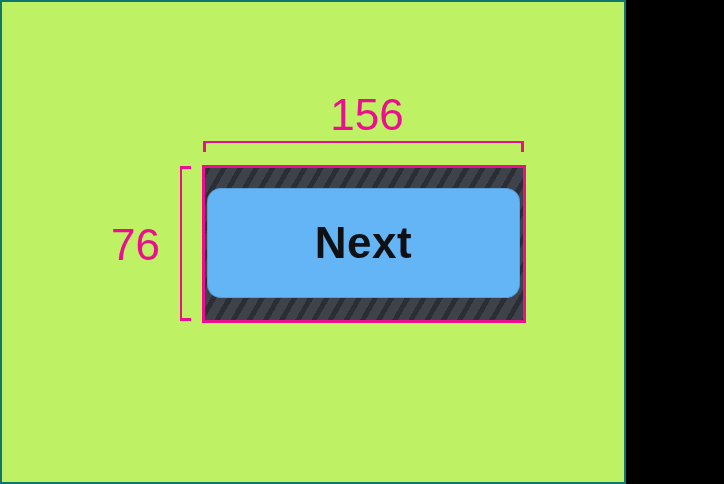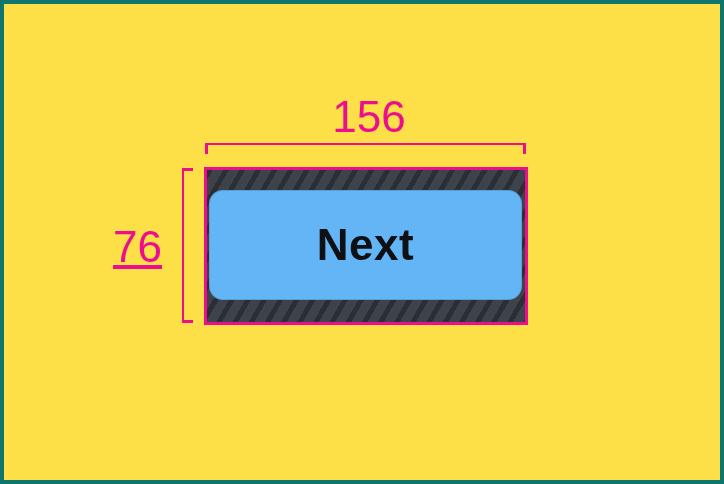--- a/index.html
+++ b/index.html
@@ -1,37 +1,37 @@
 <!DOCTYPE html>
 <html><head>
 <meta charset="utf-8">
 <style>
   html, body { margin: 0; padding: 0; background: #000; }
 
   .stage {
     position: relative;
-    width: 724px;
+    width: 626px;
     height: 484px;
     box-sizing: border-box;
-    background: #fde047;
-    border: 4px solid #0f766e;
+    background: #bef264;
+    border: 2px solid #0f766e;
     overflow: hidden;
     font-family: "Liberation Sans", "DejaVu Sans", sans-serif;
   }
 
   
   .dim-label {
     position: absolute;
     color: #ed0e90;
     font-size: 44px;
     line-height: 44px;
     font-weight: 400;
   }
   .dim-label.width  { left: 290px; top: 91px;  width: 150px; text-align: center; }
-  .dim-label.height { left: 96px;  top: 221px; width: 62px;  text-align: right; text-decoration: underline; }
+  .dim-label.height { left: 96px;  top: 221px; width: 62px;  text-align: right; }
 
   
   .hline {
     position: absolute;
     left: 201px; top: 139px;
     width: 321px; height: 2px;
     background: #ed0e90;
   }
   .hline .tick {
     position: absolute;

